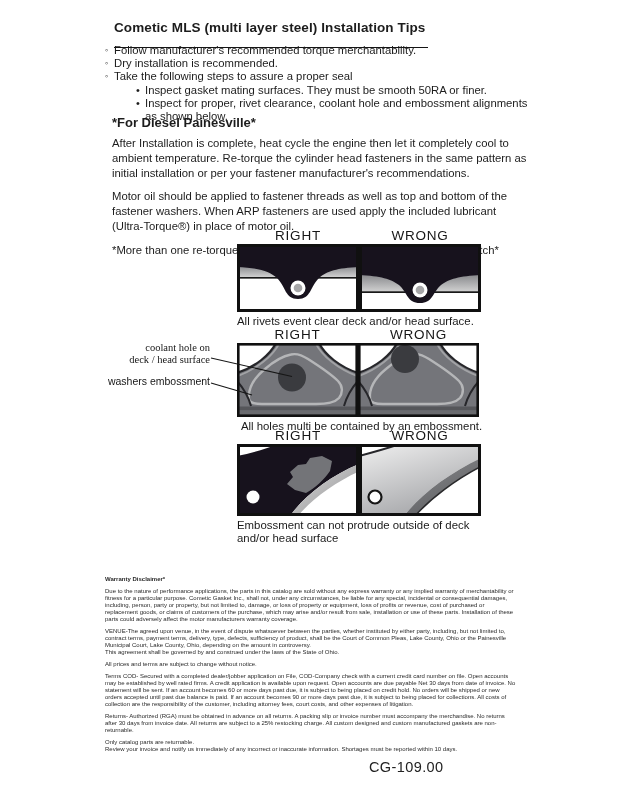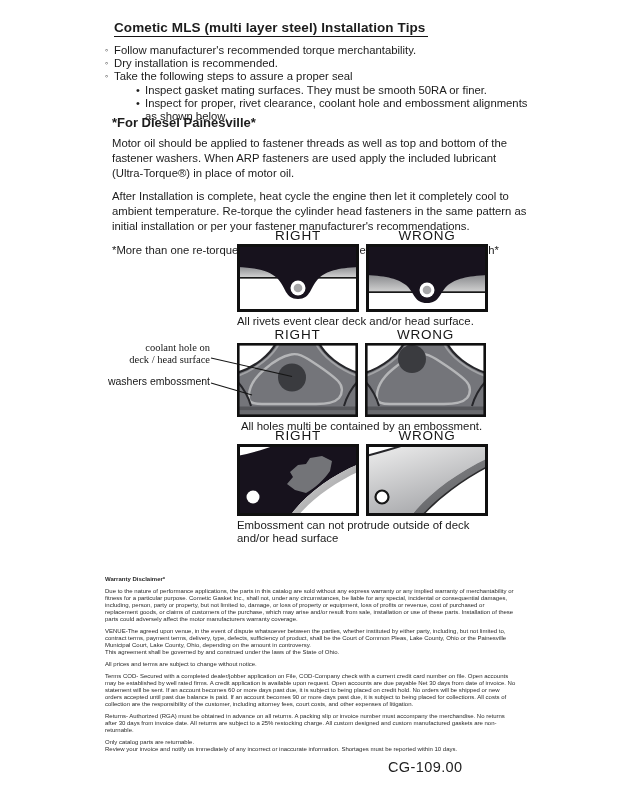--- a/index.html
+++ b/index.html
@@ -5,53 +5,53 @@
   html,body { margin:0; padding:0; background:#fff; }
   .page {
     position:relative; width:618px; height:800px; background:#ffffff;
     font-family:"Liberation Sans", sans-serif; color:#1c1c1c; overflow:hidden;
   }
   [data-bind] { white-space:pre-line; }
 
   .title {
     position:absolute; left:114px; top:20px;
     font-size:13.5px; font-weight:bold; letter-spacing:0.1px;
-    border-bottom:1.6px solid #141414; padding:0 3px 1px 0;
+    border-bottom:1.6px solid #141414; padding:0 3px 12px 0;
   }
 
   .bullets { position:absolute; left:105px; top:44px; font-size:11.3px; line-height:13.2px; width:430px; }
   .b-row { display:flex; }
   .b-mark { width:9px; flex:0 0 9px; font-size:9px; line-height:13.2px; }
   .b-row.sub { margin-left:31px; }
   .b-row.sub .b-mark { font-size:11px; }
 
   .diesel { position:absolute; left:112px; top:116px; width:416px; font-size:11.3px; line-height:14.8px; }
   .d-head { font-size:13px; font-weight:bold; line-height:14px; margin:0 0 6px 0; }
   .diesel p { margin:0 0 9px 0; }
 
   .pair { position:absolute; left:237px; }
-  .pair .cols { display:flex; gap:7px; }
+  .pair .cols { display:flex; }
   .pair .col { display:flex; flex-direction:column; align-items:center; }
   .dlabel { font-size:13.5px; line-height:14px; letter-spacing:0.8px; color:#161616; margin-bottom:1px; }
   .dbox { display:block; }
   .caption { font-size:11.4px; line-height:13px; margin-top:3px; color:#1a1a1a; }
   .caption.center { width:249px; text-align:center; }
 
   .ann { position:absolute; width:110px; left:100px; text-align:right;
          font-size:10.5px; line-height:11.5px; color:#161616; }
   .ann1 { top:342px;font-family:Liberation Serif, serif; }
   .ann2 { top:376px; }
   .leaders { position:absolute; left:208px; top:350px; }
 
   .disclaimer { position:absolute; left:105px; top:576px; width:412px;
                 font-size:6px; line-height:7.15px; color:#2a2a2a; }
   .disc-head { font-weight:bold; margin:0 0 4.5px 0; }
   .disclaimer p { margin:0 0 4.5px 0; }
 
-  .pageno { position:absolute; left:388px; top:759px; font-size:14.5px; letter-spacing:0.4px; color:#222; }
+  .pageno { position:absolute; left:369px; top:759px; font-size:14.5px; letter-spacing:0.4px; color:#222; }
 </style>
 </head>
 <body>
 
 <div class="page">
 
   <div class="title" data-bind="header.title">Cometic MLS (multi layer steel) Installation Tips</div>
 
   <div class="bullets">
     <div class="b-row">
@@ -71,22 +71,22 @@
       <span class="b-text" data-bind="tips.sub_bullets.0">Inspect gasket mating surfaces. They must be smooth 50RA or finer.</span>
     </div>
     <div class="b-row sub">
       <span class="b-mark" data-bind="tips.sub_marker">•</span>
       <span class="b-text" data-bind="tips.sub_bullets.1">Inspect for proper, rivet clearance, coolant hole and embossment alignments as shown below.</span>
     </div>
   </div>
 
   <div class="diesel">
     <div class="d-head" data-bind="diesel.heading">*For Diesel Painesville*</div>
+    <p data-bind="diesel.paragraphs.1">After Installation is complete, heat cycle the engine then let it completely cool to ambient temperature. Re-torque the cylinder head fasteners in the same pattern as initial installation or per your fastener manufacturer's recommendations.</p>
     <p data-bind="diesel.paragraphs.0">Motor oil should be applied to fastener threads as well as top and bottom of the fastener washers. When ARP fasteners are used apply the included lubricant (Ultra-Torque®) in place of motor oil.</p>
-    <p data-bind="diesel.paragraphs.1">After Installation is complete, heat cycle the engine then let it completely cool to ambient temperature. Re-torque the cylinder head fasteners in the same pattern as initial installation or per your fastener manufacturer's recommendations.</p>
     <p data-bind="diesel.paragraphs.2">*More than one re-torque may be required to achieve proper fastener stretch*</p>
   </div>
 
   <div class="pair" style="top:229px">
     <div class="cols">
       <div class="col">
         <div class="dlabel" data-bind="diagrams.right_label">RIGHT</div>
         <svg class="dbox" width="122" height="68" viewBox="0 0 122 68">
           <defs>
             <linearGradient id="p1g" x1="0" y1="0" x2="0" y2="1">

